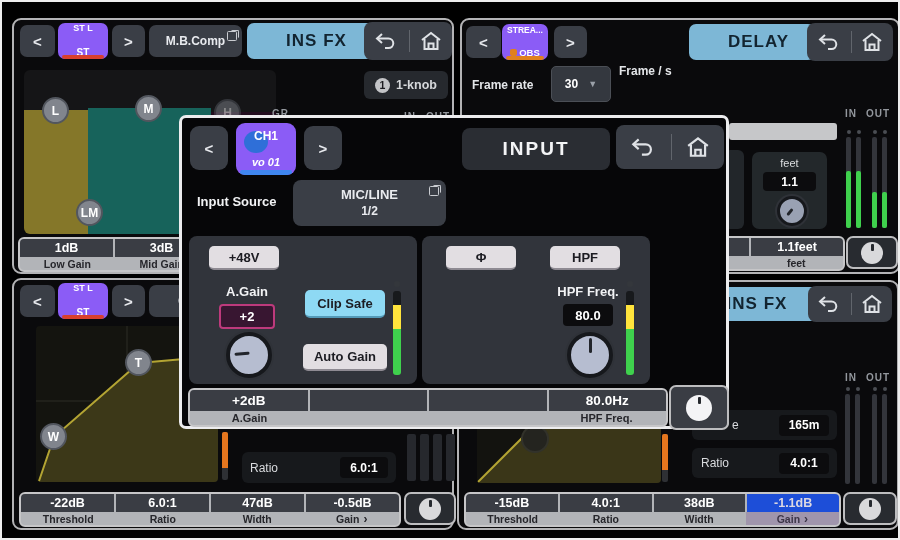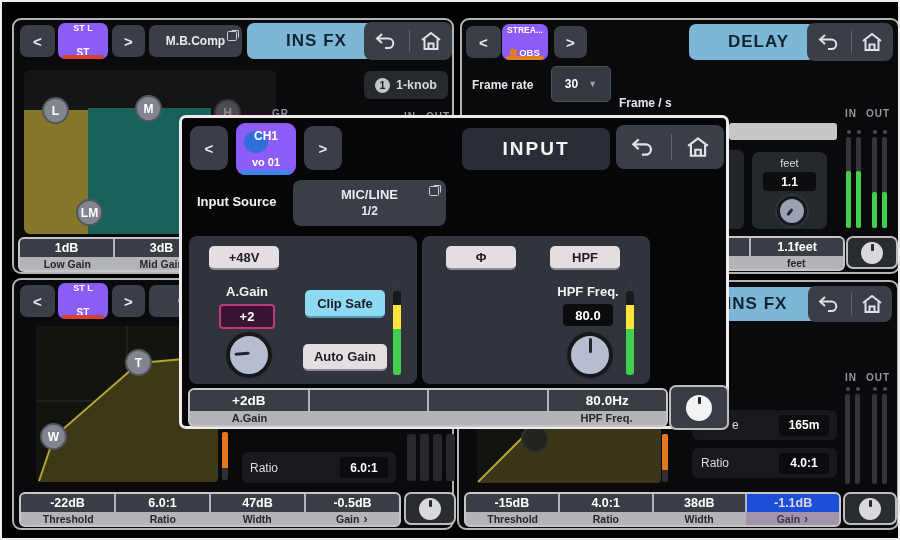--- a/index.html
+++ b/index.html
@@ -184,21 +184,21 @@
             <path d="M8.5 18 V12.5 H13.5 V18" stroke="#dfe2e6" stroke-width="2" fill="none"></path>
           </svg>
       </span>
     </div>
 
     <div class="wlab" style="left:10px;top:58px;font-size:12px;color:#e3e5e8;">Frame rate</div>
     <div class="dd" style="left:89px;top:46px;width:58px;height:34px;">
       <span>30</span>
       <span class="ar">▼</span>
     </div>
-    <div class="wlab" style="left:157px;top:76px;font-size:12px;color:#e3e5e8;">Frame / s</div>
+    <div class="wlab" style="left:157px;top:44px;font-size:12px;color:#e3e5e8;">Frame / s</div>
 
     <div class="smalllab" style="left:383px;top:88px;">IN</div>
     <div class="smalllab" style="left:404px;top:88px;">OUT</div>
 
     <div class="abs" style="left:267px;top:103px;width:108px;height:17px;background:#c6c7c9;border-radius:3px;"></div>
     <div class="abs" style="left:262px;top:130px;width:20px;height:79px;background:#22262a;border-radius:6px;"></div>
 
     <div class="abs" style="left:290px;top:132px;width:75px;height:77px;background:#23282b;border-radius:7px;">
       <div class="wlab" style="left:0;right:0;top:5px;text-align:center;font-size:11px;font-weight:normal;color:#dcdee0;position:absolute;">feet</div>
       <div class="vbox" style="left:11px;top:20px;width:53px;height:19px;">1.1</div>
@@ -365,21 +365,21 @@
     <div class="kbtn" style="left:384px;top:210px;width:50px;height:29px;">
         <div class="mini"></div>
       </div>
   </section>
 
   <div class="modal">
     <div class="hbtn" style="left:8px;top:8px;width:38px;height:44px;border-radius:9px;">&lt;</div>
     <div class="chan" style="left:54px;top:5px;width:60px;height:52px;border-radius:9px;">
       <i class="blob" style="left:8px;top:8px;width:24px;height:22px;background:#2f6fd8;"></i>
       <span class="l1" style="font-size:12px;">CH1</span>
-      <span class="l2" style="font-size:11px;">vo 01</span>
+      <span class="l2" style="font-size:11px;font-style:italic;">vo 01</span>
       <i class="ul" style="background:#3f86f0;height:5px;"></i>
     </div>
     <div class="hbtn" style="left:122px;top:8px;width:38px;height:44px;border-radius:9px;">&gt;</div>
     <div class="title-dk" style="left:280px;top:10px;width:148px;height:42px;">INPUT</div>
     <div class="navgrp" style="left:434px;top:7px;width:108px;height:44px;">
       <span class="icon">
         <svg width="26" height="20" viewBox="0 0 24 18">
             <path d="M8 2 L3 6.5 L8 11" stroke="#dfe2e6" stroke-width="2" fill="none"></path>
             <path d="M3 6.5 H14.5 a4.8 4.8 0 0 1 0 9.6 H11" stroke="#dfe2e6" stroke-width="2" fill="none"></path>
           </svg>

